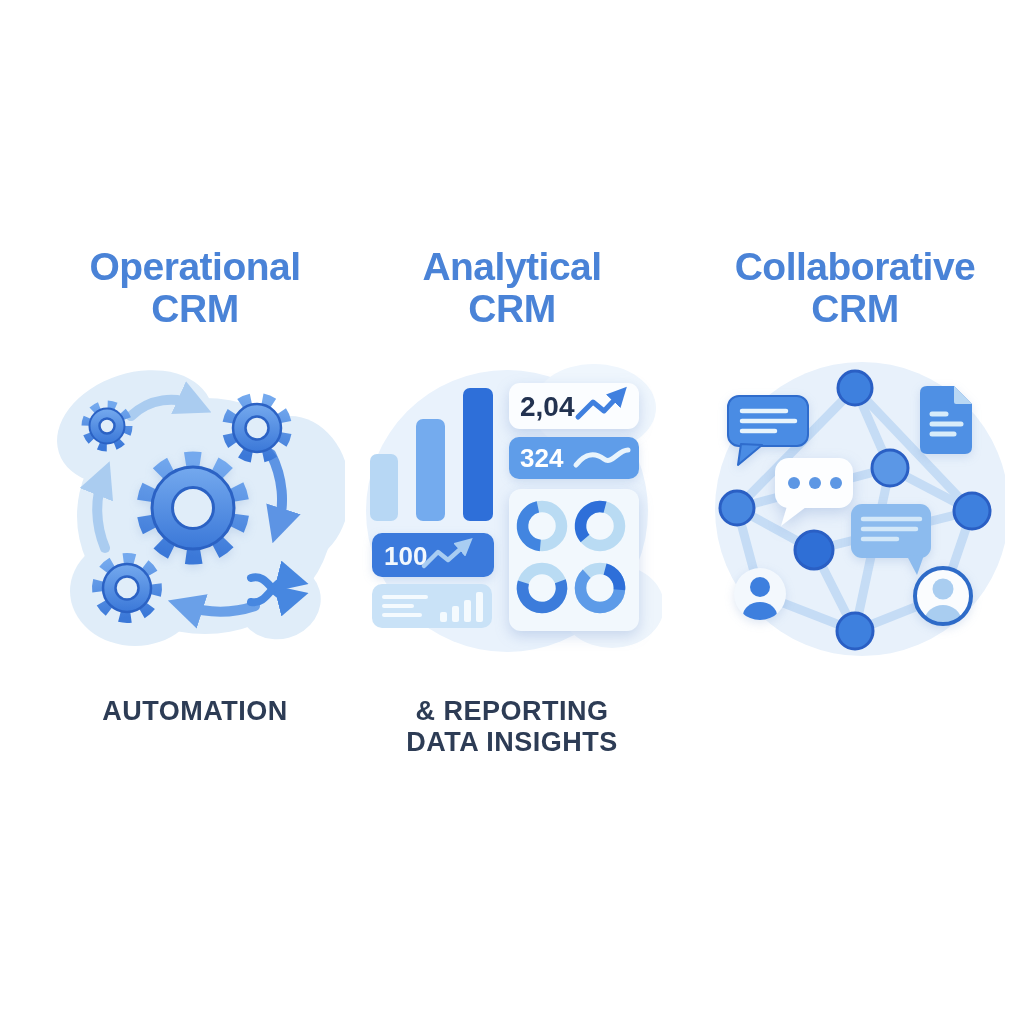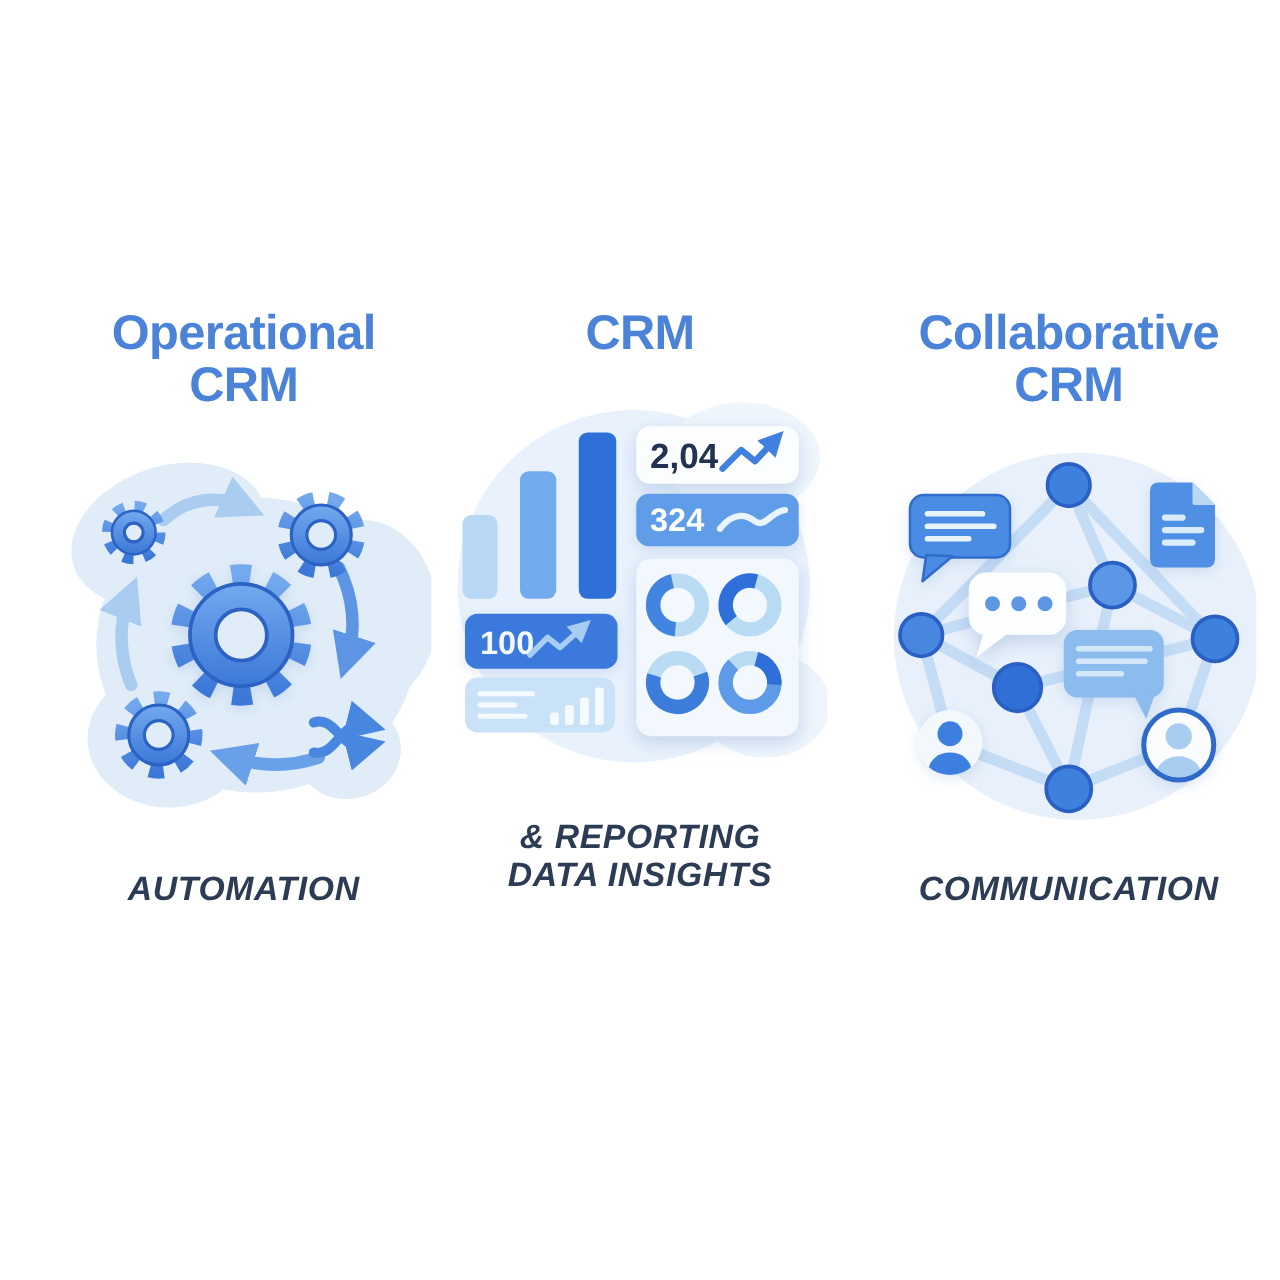--- a/index.html
+++ b/index.html
@@ -2,21 +2,21 @@
 <html><head>
 <meta charset="utf-8">
 <style>
   html,body{margin:0;padding:0;background:#ffffff;}
   #page{position:relative;width:1024px;height:1024px;background:#ffffff;overflow:hidden;
         font-family:"Liberation Sans",sans-serif;}
   .column{position:absolute;top:246px;width:340px;display:flex;flex-direction:column;align-items:center;}
   .title{color:#4a83d7;font-size:39px;font-weight:bold;line-height:42px;text-align:center;letter-spacing:-0.5px;}
   .illustration{margin-top:26px;width:300px;height:300px;display:block;}
   .caption{margin-top:40px;color:#2d3c55;font-size:27px;font-weight:bold;line-height:31px;
-           text-align:center;letter-spacing:0.5px;font-style:italic;}
+           text-align:center;letter-spacing:0.5px;}
   .shadow{filter:drop-shadow(0 5px 7px rgba(80,120,190,0.25));}
   .softshadow{filter:drop-shadow(0 3px 5px rgba(80,120,190,0.18));}
   text.stat{font-family:"Liberation Sans",sans-serif;font-weight:bold;}
 </style>
 </head>
 <body>
 
 <div id="page">
 
   <div class="column" style="left:25px">
@@ -90,20 +90,21 @@
       </g>
     </svg>
 
     <div class="caption">
       <div>AUTOMATION</div>
     </div>
   </div>
 
   <div class="column" style="left:342px">
     <div class="title">
+      <div>Analytical</div>
       <div>CRM</div>
     </div>
 
     <svg class="illustration" viewBox="0 0 300 300">
       <defs>
         <marker id="ahCardLight" viewBox="0 0 10 10" refX="5" refY="5" markerWidth="4" markerHeight="4" orient="auto">
           <path d="M0 0L10 5L0 10z" fill="#a8cdf2"></path>
           </marker>
         <marker id="ahCardBlue" viewBox="0 0 10 10" refX="5" refY="5" markerWidth="4" markerHeight="4" orient="auto">
           <path d="M0 0L10 5L0 10z" fill="#4080df"></path>
@@ -278,17 +279,16 @@
         <circle cx="238" cy="240" r="28" fill="#fafcfe"></circle>
         <g clip-path="url(#avBR)" fill="#a9cdf0">
           <circle cx="238" cy="233" r="10.5"></circle>
           <ellipse cx="238" cy="264" rx="18" ry="15"></ellipse>
         </g>
         <circle cx="238" cy="240" r="28" fill="none" stroke="#2e6bc8" stroke-width="4"></circle>
       </g>
     </svg>
 
     <div class="caption">
-      <div>COMMUNICATION</div>
     </div>
   </div>
 
 </div>
 
 </body></html>

